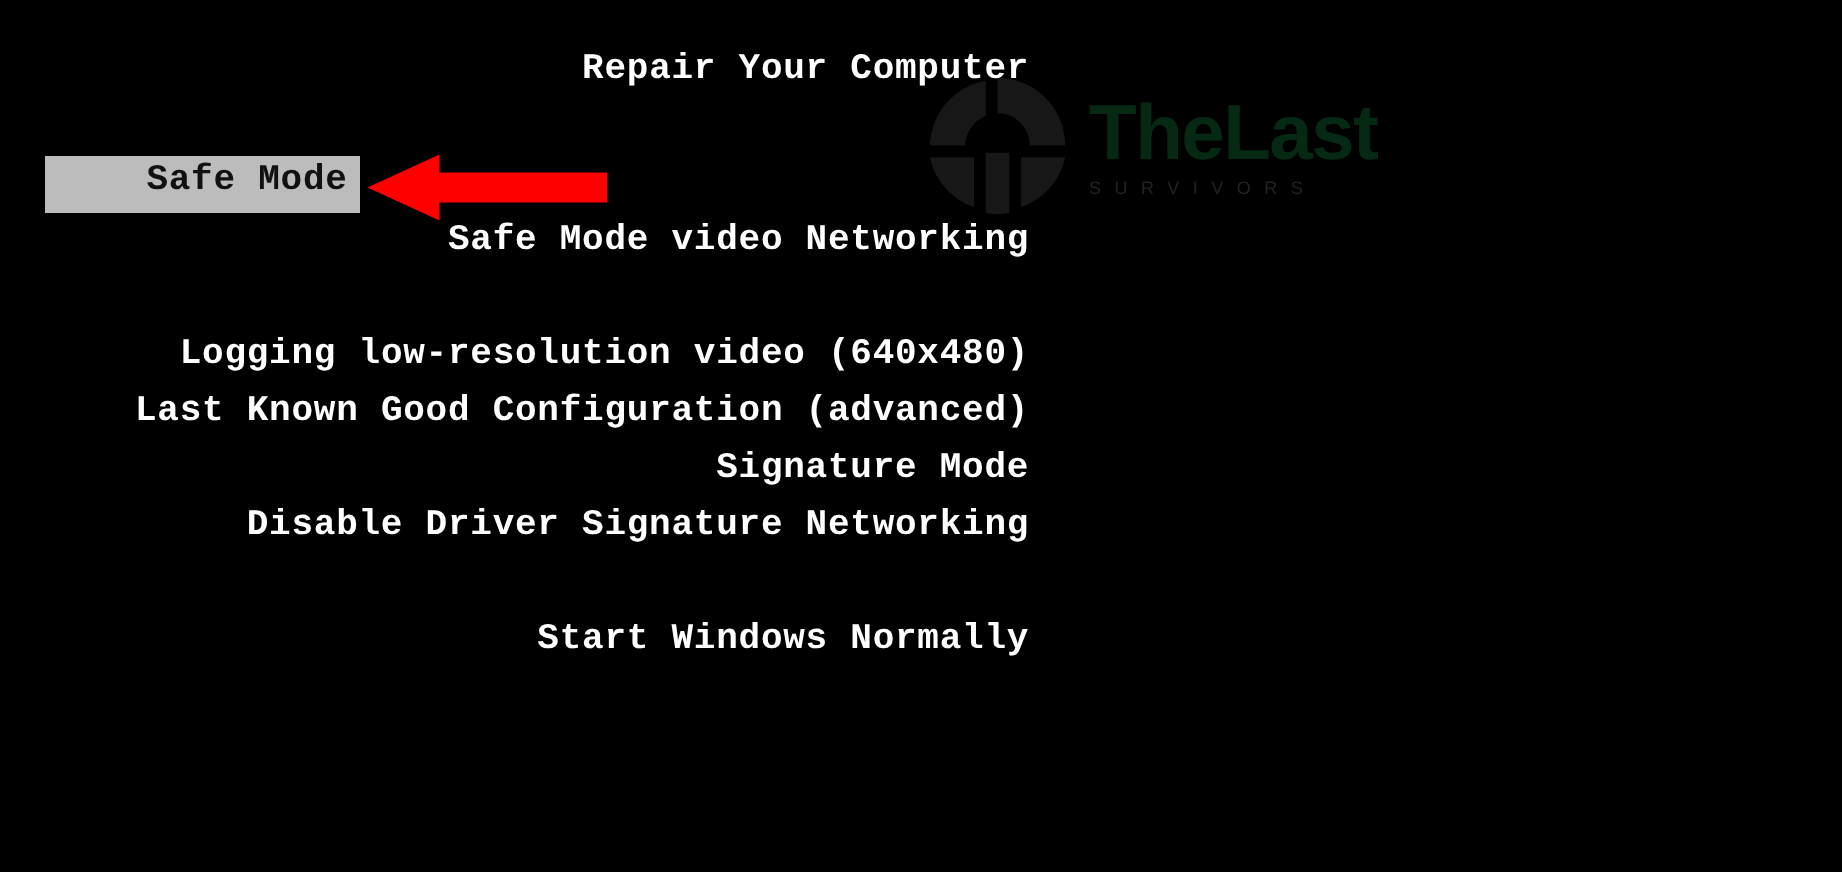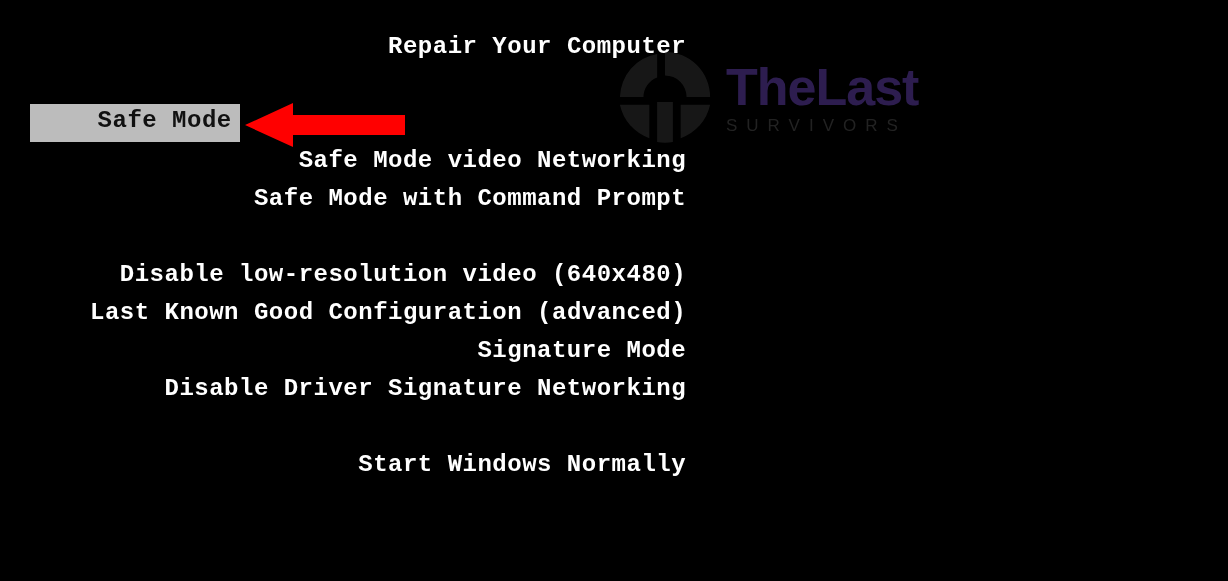--- a/index.html
+++ b/index.html
@@ -78,45 +78,44 @@
   }
   .watermark .text-block {
     display: flex;
     flex-direction: column;
     line-height: 1;
   }
   .watermark .brand {
     font-family: Arial, Helvetica, sans-serif;
     font-weight: 800;
     font-size: 52px;
-    color: #8b5cf6;
+    color: #15803d;
     letter-spacing: -1px;
   }
   .watermark .sub {
     font-family: Arial, Helvetica, sans-serif;
     font-weight: 400;
-    font-size: 17px;
+    font-size: 12px;
     color: #6a6a6a;
     letter-spacing: 9px;
     margin-top: 4px;
   }
 </style>
 </head>
 <body>
 
 <div class="menu">
   <div class="menu-item">Repair Your Computer</div>
   <div class="spacer"></div>
   <div class="selected-row">
     <span class="menu-item selected">    <span class="selected-text">Safe Mode</span></span>
   </div>
   <div class="menu-item">Safe Mode video Networking</div>
-  <div class="menu-item">Safe Mode with Command Prompt</div>
   <div class="spacer"></div>
-  <div class="menu-item">Disable low-resolution video (640x480)</div>
+  <div class="menu-item">Logging low-resolution video (640x480)</div>
   <div class="menu-item">Last Known Good Configuration (advanced)</div>
   <div class="menu-item">Signature Mode</div>
   <div class="menu-item">Disable Driver Signature Networking</div>
   <div class="spacer"></div>
   <div class="menu-item">Start Windows Normally</div>
 </div>
 
 <div class="arrow">
   <svg viewBox="0 0 160 44">
     <polygon points="0,22 48,0 48,12 160,12 160,32 48,32 48,44" fill="#ff0000"></polygon>

